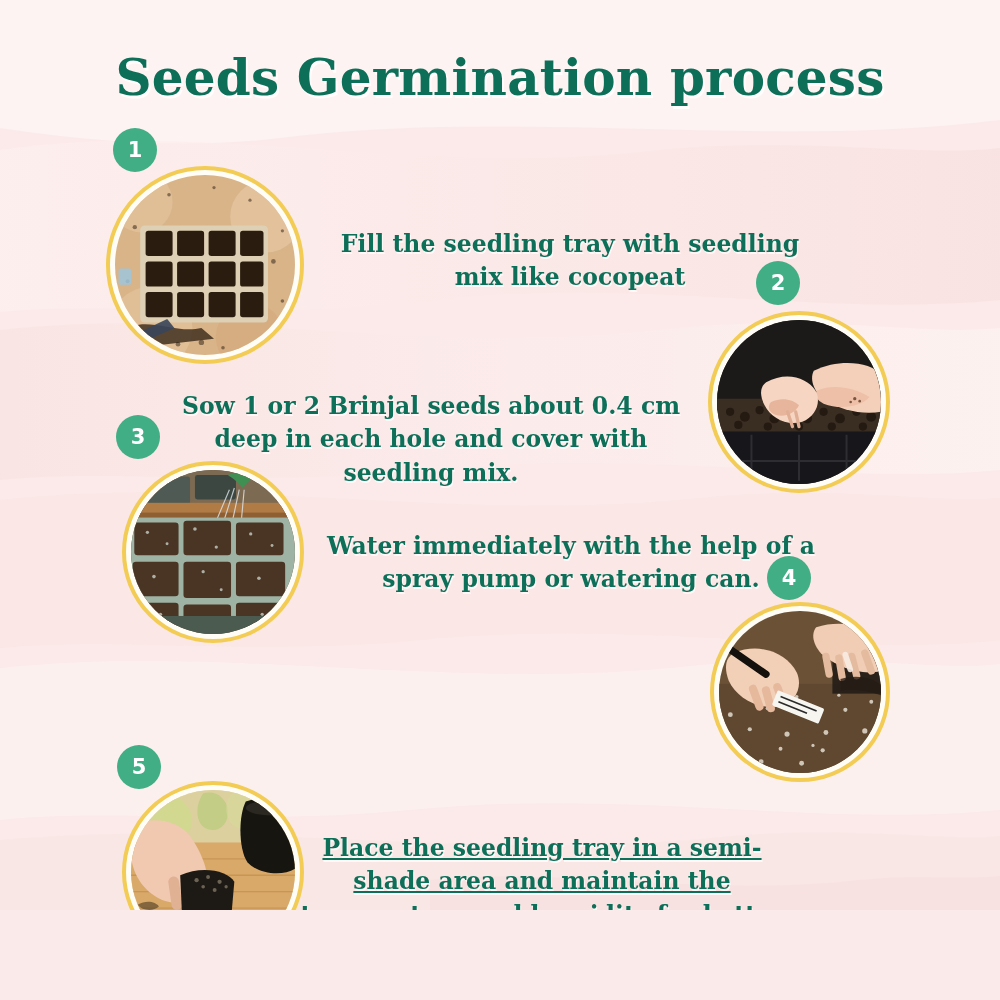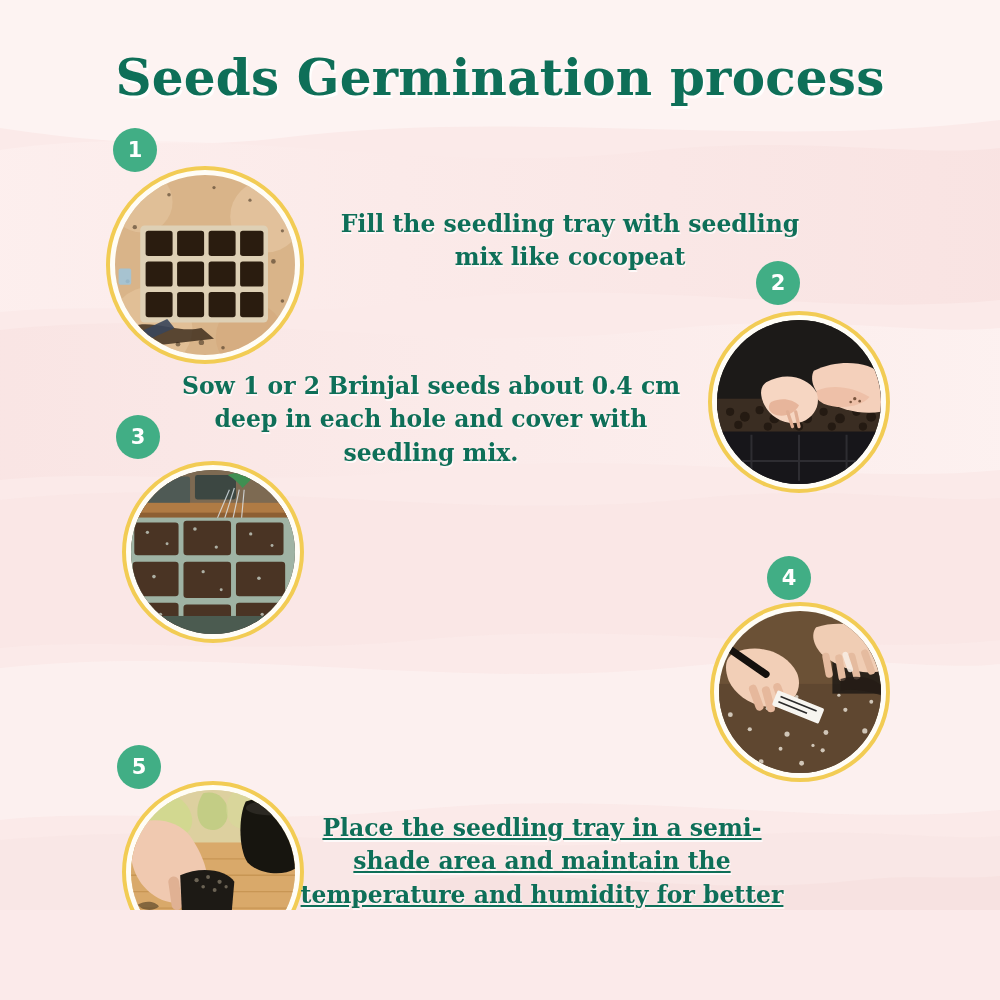--- a/index.html
+++ b/index.html
@@ -79,21 +79,21 @@
   
   .caption {
     position: absolute;
     color: #0e6f58;
     font-family: "DejaVu Serif", serif;
     font-size: 23.5px;
     font-weight: bold;
     line-height: 1.42;
     text-shadow: 1px 2px 0 rgba(255,255,255,0.75);
   }
-  .caption.center { text-align: center; }
+  .caption.center { text-align: center; margin-top: 20px; }
 
   
   #ring-1 { left: 106px; top: 166px; width: 198px; height: 198px; }
   #badge-1 { left: 113px; top: 128px; }
   #cap-1   { left: 320px; top: 208px; width: 500px; }
 
   #ring-2 { left: 708px; top: 311px; width: 182px; height: 182px; }
   #badge-2 { left: 756px; top: 261px; }
   #cap-2   { left: 178px; top: 370px; width: 506px; }
 
@@ -276,20 +276,21 @@
             <circle cx="110" cy="146" r="1.8"></circle>
           <circle cx="156" cy="132" r="2.2"></circle>
             <circle cx="36" cy="176" r="2"></circle>
             <circle cx="96" cy="180" r="1.8"></circle>
           <circle cx="160" cy="176" r="2"></circle>
         </g>
         <rect x="0" y="178" width="200" height="22" fill="#4b5b50"></rect>
       </svg>
     </div>
   </div>
+  <div class="caption center" id="cap-3">Water immediately with the help of a spray pump or watering can.</div>
 
   <div class="badge" id="badge-4">
     <span>4</span>
   </div>
   <div class="photo-ring" id="ring-4">
     <div class="photo">
       <svg viewBox="0 0 200 200" preserveAspectRatio="xMidYMid slice">
         <rect width="200" height="200" fill="#6b5136"></rect>
         <rect y="90" width="200" height="110" fill="#5f4730"></rect>
         <g fill="#e4ddd0" opacity="0.85">

